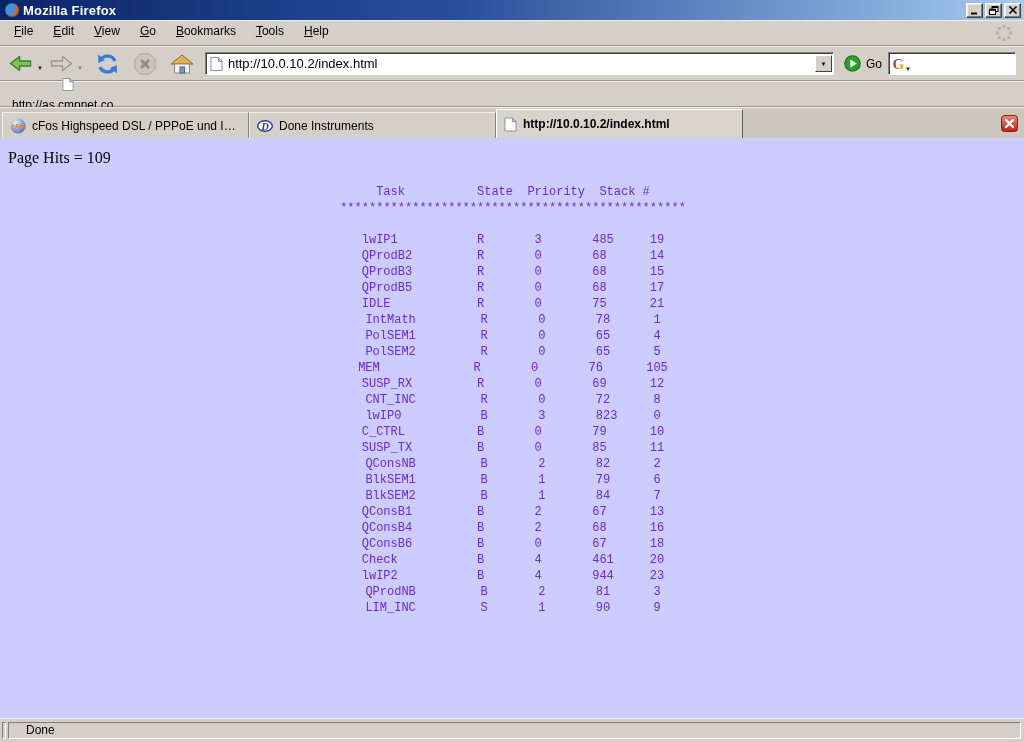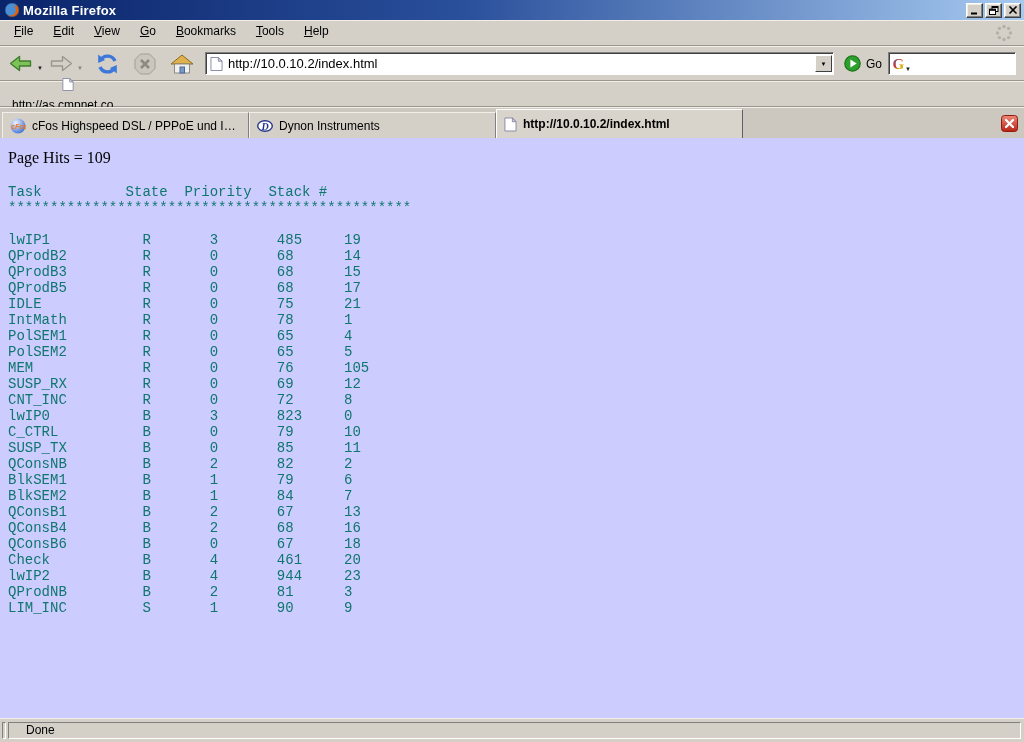--- a/index.html
+++ b/index.html
@@ -97,21 +97,21 @@
   .tab .tab-label { overflow: hidden; text-overflow: ellipsis; white-space: nowrap; }
   .tab.active { height: 29px; font-weight: bold; background: #d8d4cc; border-color: #ffffff #606060 #606060 #ffffff; }
   .tab-spacer { flex: 1; }
   .tab-close-btn { width: 17px; height: 17px; margin: 0 4px 6px 0; padding: 0; border: none; background: transparent; display: flex; }
 
   
   .content { flex: 1; background: #ccccff; padding: 11px 6px 0 8px; overflow: hidden; }
   .page-hits { font-family: "Liberation Serif", serif; font-size: 16px; color: #000; margin-bottom: 17px; }
   .task-table {
     font-family: "Liberation Mono", "DejaVu Sans Mono", monospace;
-    font-size: 14px; line-height: 16px; color: #0f766e;
+    font-size: 12px; line-height: 16px; color: #6d28d9; text-align: center;
   }
 
   
   .statusbar {
     height: 24px; flex: 0 0 24px; background: #d4d0c8;
     border-top: 1px solid #f2efe9;
     display: flex; align-items: center; padding: 2px 3px 3px 2px; gap: 2px;
   }
   .status-grip { width: 4px; height: 17px; border: 1px solid; border-color: #808080 #ffffff #ffffff #808080; }
   .status-panel {
@@ -283,21 +283,21 @@
         </span>
         <span class="tab-label">cFos Highspeed DSL / PPPoE und ISDN CAP...</span>
       </div>
       <div class="tab">
         <span>
           <svg width="16" height="16" viewBox="0 0 16 16">
             <ellipse cx="8" cy="8" rx="7.3" ry="5.3" fill="#fff" stroke="#24348c" stroke-width="1.4"></ellipse>
             <text x="4.5" y="11.5" font-size="10" font-weight="bold" font-style="italic" fill="#24348c" font-family="Liberation Serif, serif">D</text>
           </svg>
         </span>
-        <span class="tab-label">Dynon Instruments</span>
+        <span class="tab-label">Done Instruments</span>
       </div>
       <div class="tab active">
         <span>
           <svg width="13" height="15" viewBox="0 0 14 16">
             <path d="M1 1 h8 l4 4 v10 h-12 z" fill="#fff" stroke="#8585a5"></path>
             <path d="M9 1 l4 4 h-4 z" fill="#d8d8ea" stroke="#8585a5"></path>
           </svg>
         </span>
         <span class="tab-label">http://10.0.10.2/index.html</span>
       </div>

